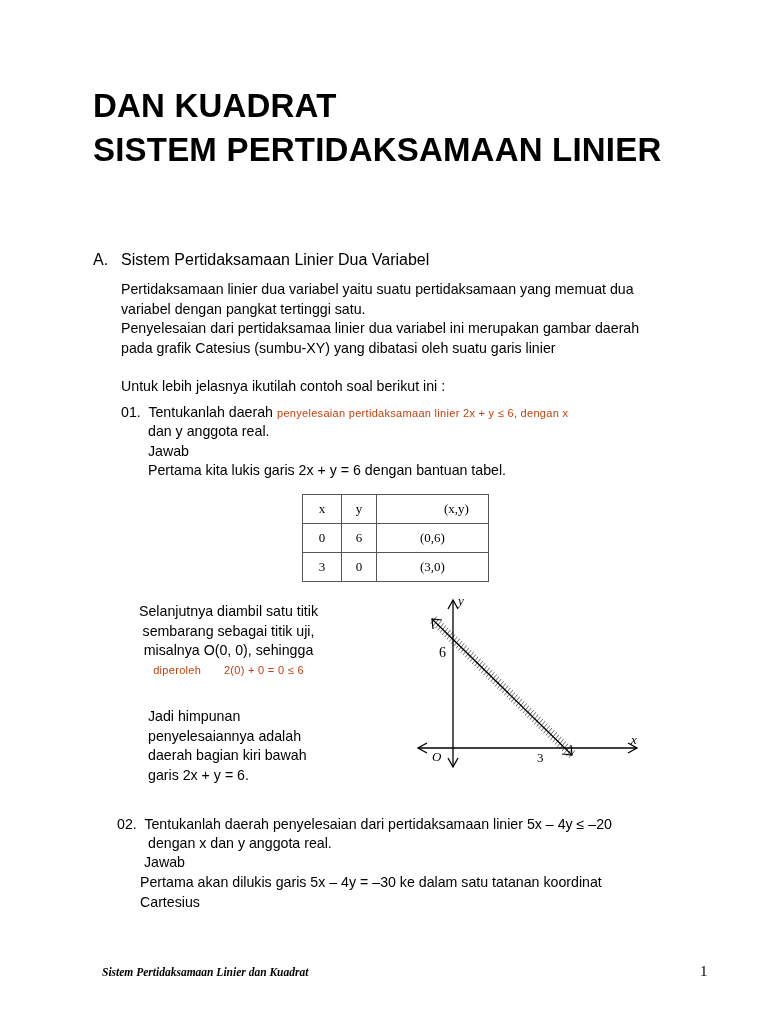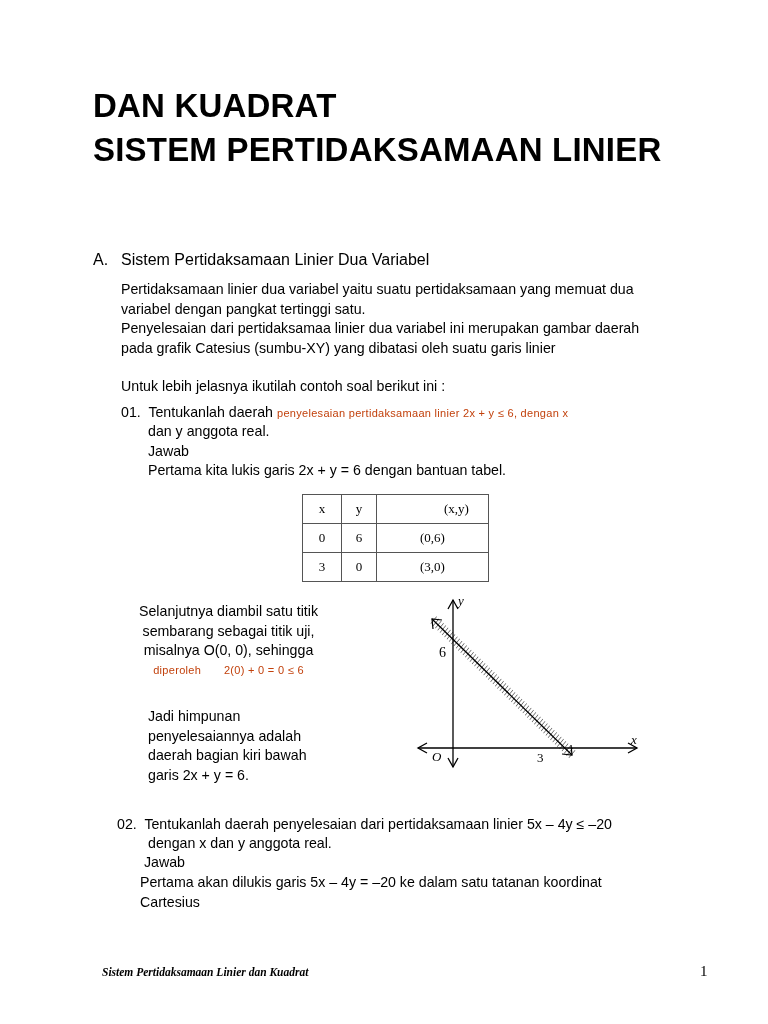--- a/index.html
+++ b/index.html
@@ -120,18 +120,18 @@
   <text x="122" y="170" font-size="13">3</text>
 </svg>
 
 <div class="abs body" style="left:117px; top:815px;">
   <span>02.</span>&nbsp;
   <span>Tentukanlah daerah penyelesaian dari pertidaksamaan linier  5x – 4y  ≤  –20</span>
 </div>
 <div class="abs body" style="left:148px; top:834px;">dengan x dan y anggota real.</div>
 <div class="abs body" style="left:144px; top:853px;">Jawab</div>
 <div class="abs body" style="left:140px; top:873px;">
-  <div>Pertama akan dilukis garis 5x – 4y =  –20  ke dalam satu tatanan koordinat</div>
+  <div>Pertama akan dilukis garis 5x – 4y =  –30  ke dalam satu tatanan koordinat</div>
   <div>Cartesius</div>
 </div>
 
 <div class="abs footer-title">Sistem Pertidaksamaan Linier dan Kuadrat</div>
 <div class="abs footer-page">1</div>
 
 </body></html>

